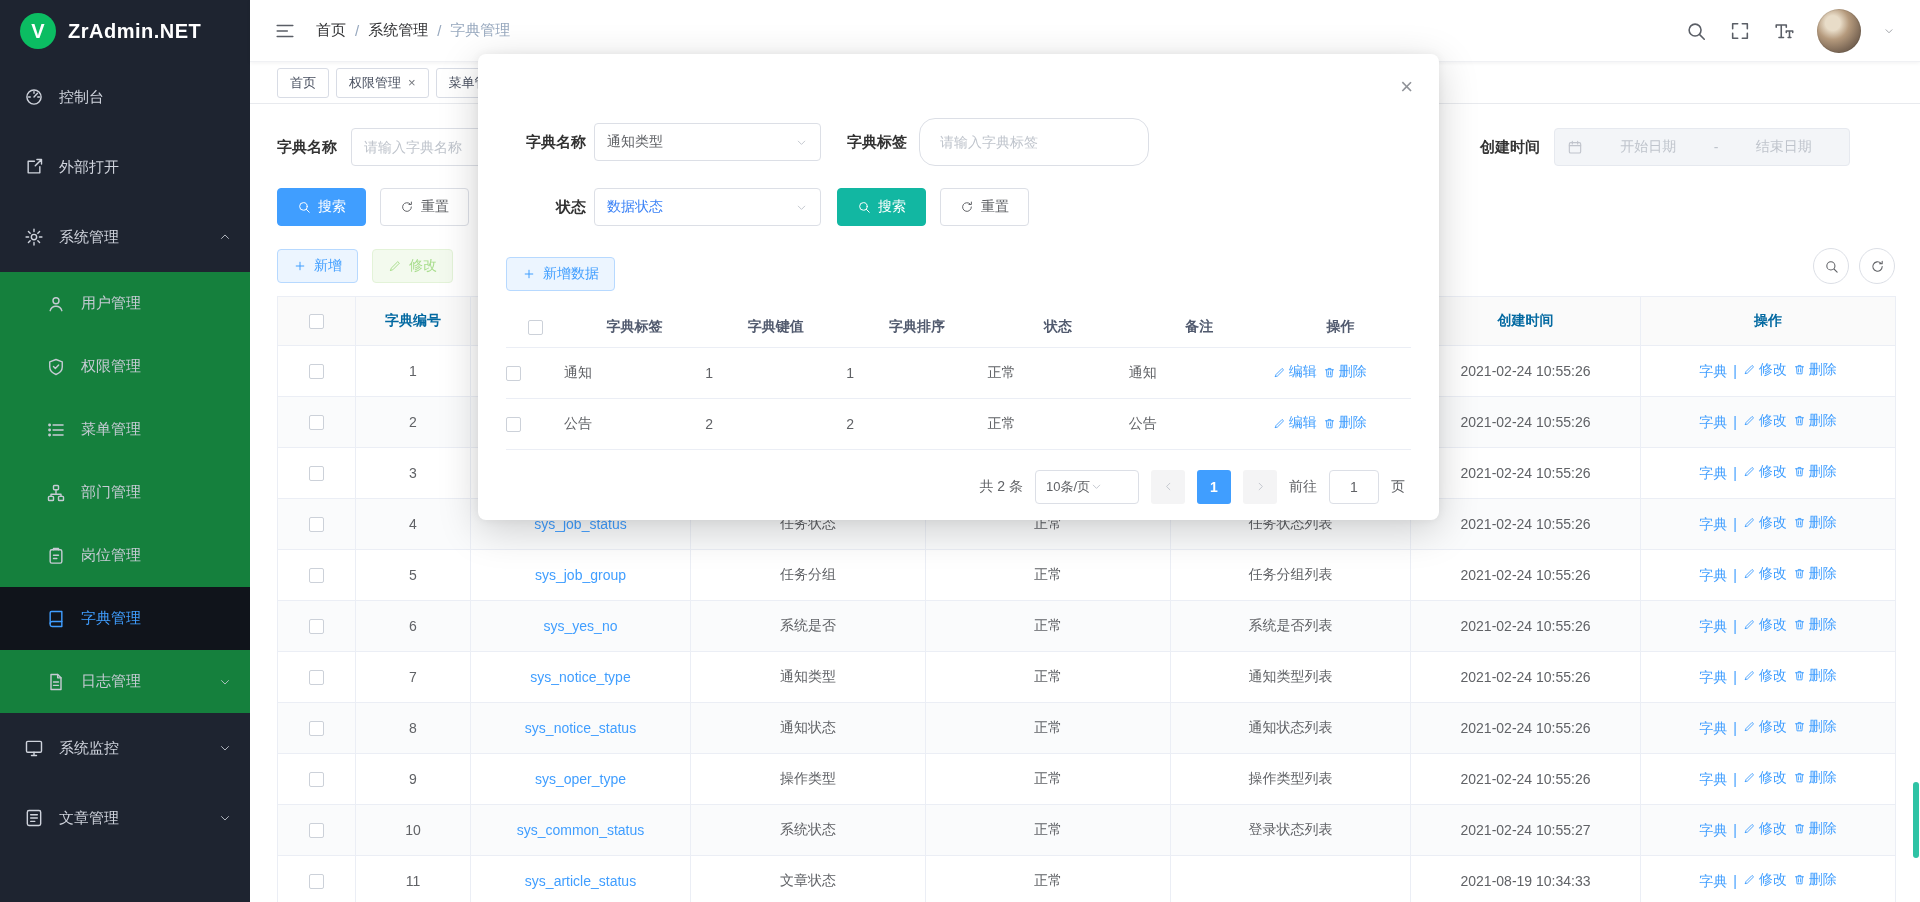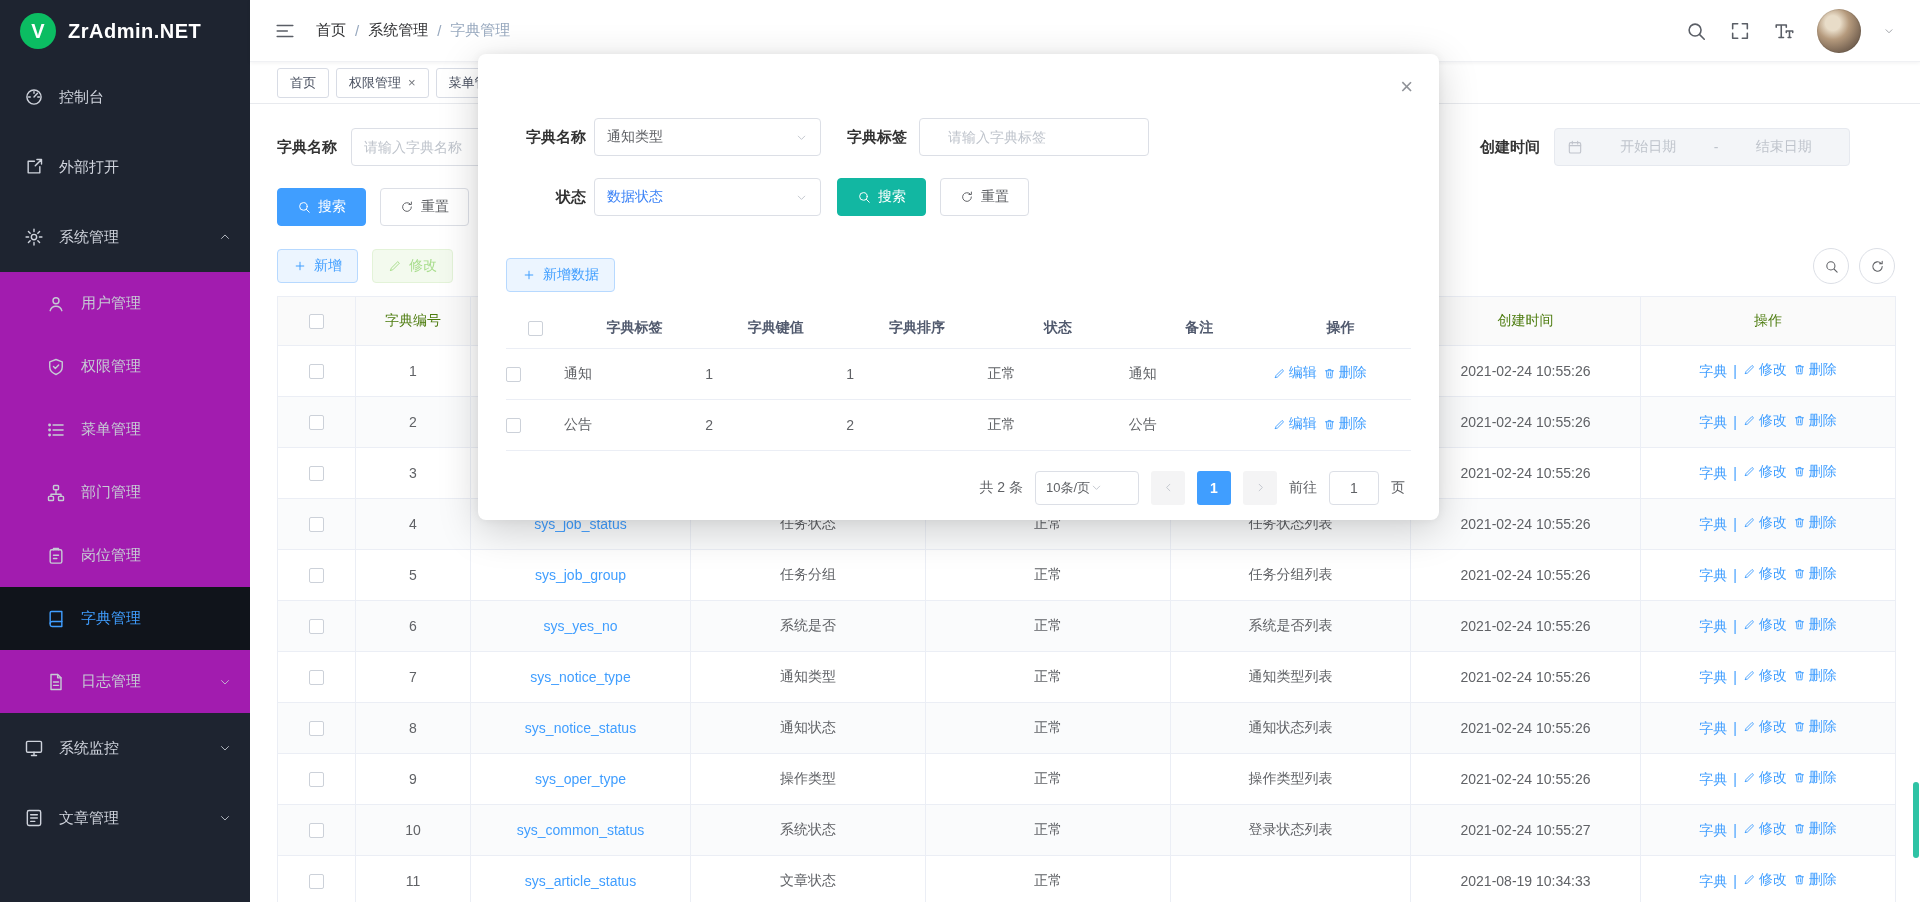--- a/index.html
+++ b/index.html
@@ -9,21 +9,21 @@
 
   .app{display:flex;width:100%;height:100%}
 
   
   .sidebar{width:250px;flex-shrink:0;background:#1e2430;display:flex;flex-direction:column;overflow:hidden}
   .logo{height:62px;display:flex;align-items:center;gap:12px;padding-left:20px}
   .logo-circle{width:36px;height:36px;border-radius:50%;background:#0bbd62;color:#fff;font-weight:bold;display:flex;align-items:center;justify-content:center;font-size:20px}
   .logo-text{color:#fff;font-size:20px;font-weight:700;letter-spacing:.5px}
   .menu{flex:1;overflow:hidden}
   .menu-item{height:70px;display:flex;align-items:center;gap:15px;padding:0 18px 0 24px;color:#cfd3dc;font-size:15px;cursor:pointer}
-  .submenu{background:#a21caf}
+  .submenu{background:#15803d}
   .submenu-item{height:63px;display:flex;align-items:center;gap:15px;padding:0 18px 0 46px;color:#c6cbd4;font-size:15px;cursor:pointer}
   .submenu-item.active{color:#409EFF;background:#10141b}
   .mi-ico{width:20px;height:20px;flex-shrink:0}
   .mi-ico svg{width:20px;height:20px}
   .mi-txt{flex:1;white-space:nowrap}
   .mi-arr{width:14px;height:14px;opacity:.85}
   .mi-arr svg{width:14px;height:14px}
 
   
   .main{flex:1;display:flex;flex-direction:column;min-width:0;background:#fff}
@@ -67,21 +67,21 @@
   .btn.plain-green{background:#f3faee;border-color:#e3f3d8;color:#a8dd8c;height:34px;padding:0 15px;cursor:not-allowed}
   .mr14{margin-right:14px}
 
   .toolbar{display:flex;align-items:center;margin-bottom:12px;padding-right:25px}
   .toolbar-right{margin-left:auto;display:flex;gap:10px}
   .icon-btn{width:36px;height:36px;border-radius:50%;border:1px solid #dcdfe6;background:#fff;color:#606266;display:flex;align-items:center;justify-content:center;cursor:pointer}
   .icon-btn svg{width:15px;height:15px}
 
   table.grid{border-collapse:collapse;table-layout:fixed;width:1618px;font-size:14px;color:#606266}
   .grid th,.grid td{border:1px solid #ebeef5;text-align:center;padding:0 6px;overflow:hidden;white-space:nowrap}
-  .grid thead th{background:#fafafa;color:#4d7c0f;font-weight:400;height:49px}
+  .grid thead th{background:#fafafa;color:#0369a1;font-weight:700;height:49px}
   .grid tbody td{height:51px}
   .grid tbody tr:nth-child(even){background:#fafbfc}
   .grid a{color:#409EFF;text-decoration:none;cursor:pointer}
   .ops a{display:inline-flex;align-items:center;gap:3px;margin:0 3px}
   .lnk-ico{width:13px;height:13px;display:inline-block}
   .lnk-ico svg{width:13px;height:13px}
   .pipe{color:#409EFF;margin:0 3px}
   .checkbox{display:inline-block;width:15px;height:15px;border:1px solid #ccd1d9;border-radius:2px;background:#fff;vertical-align:middle;cursor:pointer}
 
   
@@ -89,25 +89,25 @@
   .dlg-close{position:absolute;top:22px;right:26px;color:#909399;font-size:22px;line-height:1;cursor:pointer}
   .dlg-form{margin-top:64px}
   .dlg-row{display:flex;align-items:center;margin-bottom:22px}
   .dlg-label{width:80px;margin-right:8px;font-weight:700;font-size:15px;color:#333;text-align:right;white-space:nowrap}
   .dlg-label.lbl2{width:auto;margin-left:26px;margin-right:12px}
   .dlg-select{width:227px;height:38px;border:1px solid #dcdfe6;border-radius:4px;display:flex;align-items:center;justify-content:space-between;padding:0 12px;cursor:pointer;background:#fff}
   .sel-val{color:#606266;font-size:14px}
   .sel-val.placeholder{color:#3b82f6}
   .sel-arr{width:13px;height:13px;color:#c0c4cc}
   .sel-arr svg{width:13px;height:13px}
-  .dlg-input{width:230px;height:38px;border:1px solid #dcdfe6;border-radius:4px;padding:0 28px;font-size:14px;color:#606266;outline:none}
+  .dlg-input{width:230px;height:48px;border:1px solid #dcdfe6;border-radius:16px;padding:0 20px;font-size:14px;color:#606266;outline:none}
   .dlg-input::placeholder{color:#bfc4cc}
   .ml16{margin-left:16px}
   .ml14{margin-left:14px}
-  .dlg-add{margin-top:20px}
+  .dlg-add{margin-top:9px}
 
   table.dlg-table{width:100%;border-collapse:collapse;table-layout:fixed;font-size:14px;color:#606266;margin-top:16px}
   .dlg-table th{height:40px;border-bottom:1px solid #ebeef5;color:#515a6e;font-weight:600;text-align:center;white-space:nowrap}
   .dlg-table td{height:51px;border-bottom:1px solid #ebeef5;text-align:left;white-space:nowrap}
   .dlg-table a{color:#409EFF;text-decoration:none;cursor:pointer}
 
   .dlg-pagination{display:flex;align-items:center;justify-content:flex-end;gap:12px;margin-top:20px;font-size:14px;color:#606266;padding-right:6px}
   .pg-size{width:104px;height:34px;border:1px solid #dcdfe6;border-radius:4px;display:flex;align-items:center;padding:0 10px;font-size:13px;color:#606266;cursor:pointer}
   .pg-btn{width:34px;height:34px;background:#f4f4f5;border-radius:3px;display:flex;align-items:center;justify-content:center;color:#c0c4cc;cursor:pointer}
   .pg-btn svg{width:13px;height:13px}

